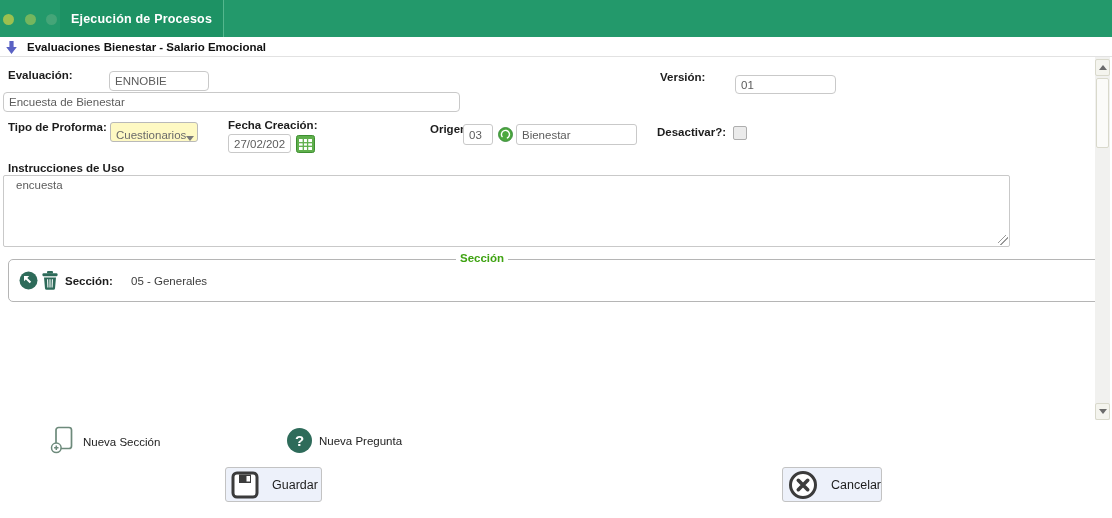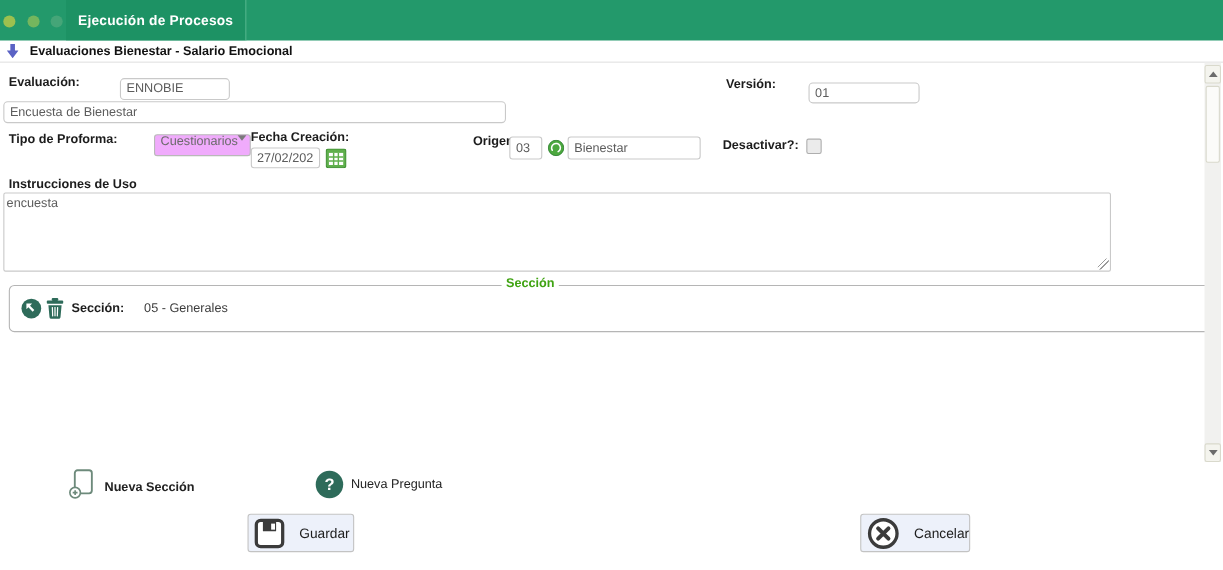--- a/index.html
+++ b/index.html
@@ -27,29 +27,29 @@
   .bc-icon { position:absolute; left:6px; top:3px; }
   .bc-title { position:absolute; left:27px; top:4px; font-size:11.5px; font-weight:bold; color:#111; white-space:nowrap; }
   
   .lbl { position:absolute; font-size:11.5px; font-weight:bold; color:#1c1c1c; white-space:nowrap; }
   .inp {
     position:absolute; border:1px solid #c9c9c9; border-radius:4px; background:#fff;
     font-family:"Liberation Sans", sans-serif; font-size:11.5px; color:#5c5c5c;
     padding:2px 5px; outline:none;
   }
   .selectbox {
-    position:absolute; border:1px solid #b9b9b9; border-radius:3px; background:#f0abfc;
-    display:flex; align-items:flex-start; font-size:11.5px; color:#6a6a6a; padding:0 5px;margin-left:30px;
+    position:absolute; border:1px solid #b9b9b9; border-radius:3px; background:#fef9c3;
+    display:flex; align-items:flex-end; font-size:11.5px; color:#6a6a6a; padding:0 5px;
   }
   .selectbox .arrow { margin-left:auto; width:0; height:0; border-left:4px solid transparent; border-right:4px solid transparent; border-top:5px solid #7a7a7a; }
   .checkbox { position:absolute; width:14px; height:14px; background:#ebebeb; border:1px solid #aeaeae; border-radius:2px; }
   textarea.big {
     position:absolute; left:3px; top:175px; width:1007px; height:72px; resize:none;
     border:1px solid #c9c9c9; border-radius:2px; font-family:"Liberation Sans",sans-serif;
-    font-size:11.5px; color:#5c5c5c; padding:3px 2px; outline:none;
+    font-size:11.5px; color:#5c5c5c; padding:3px 12px; outline:none;
   }
   .grip {
     position:absolute; left:998px; top:235px; width:10px; height:10px; cursor:nwse-resize;
     background:
       linear-gradient(135deg, transparent 0 5px, #9a9a9a 5px 6.2px, transparent 6.2px 8px, #9a9a9a 8px 9.2px, transparent 9.2px);
   }
   
   .fset { position:absolute; left:8px; top:259px; width:1098px; height:43px; border:1px solid #b5b5b5; border-radius:5px; background:#fff; }
   .legend { position:absolute; left:447px; top:-8px; background:#fff; padding:0 4px; color:#3FA312; font-size:11.5px; font-weight:bold; }
   .fset .ic1 { position:absolute; left:10px; top:11px; cursor:pointer; }
@@ -157,21 +157,21 @@
           <line x1="5.6" y1="8.2" x2="5.9" y2="16.6"></line>
             <line x1="8" y1="8.2" x2="8" y2="16.6"></line>
             <line x1="10.4" y1="8.2" x2="10.1" y2="16.6"></line>
         </g>
       </svg>
     </span>
     <span class="rowlbl">Sección:</span>
     <span class="rowval">05 - Generales</span>
   </div>
 
-  <div class="linkbtn" style="left:62px; top:426px;font-weight:bold;">
+  <div class="linkbtn" style="left:50px; top:426px;">
     <span>
       <svg width="26" height="28" viewBox="0 0 26 28">
         <rect x="6" y="1.5" width="15.5" height="21" rx="2.5" fill="#fff" stroke="#6d8a7b" stroke-width="1.7"></rect>
         <circle cx="6.3" cy="21.8" r="4.8" fill="#fff" stroke="#6d8a7b" stroke-width="1.5"></circle>
         <path d="M6.3 19.6 v4.4 M4.1 21.8 h4.4" stroke="#6d8a7b" stroke-width="1.5"></path>
       </svg>
     </span>
     <span class="txt">Nueva Sección</span>
   </div>
 

